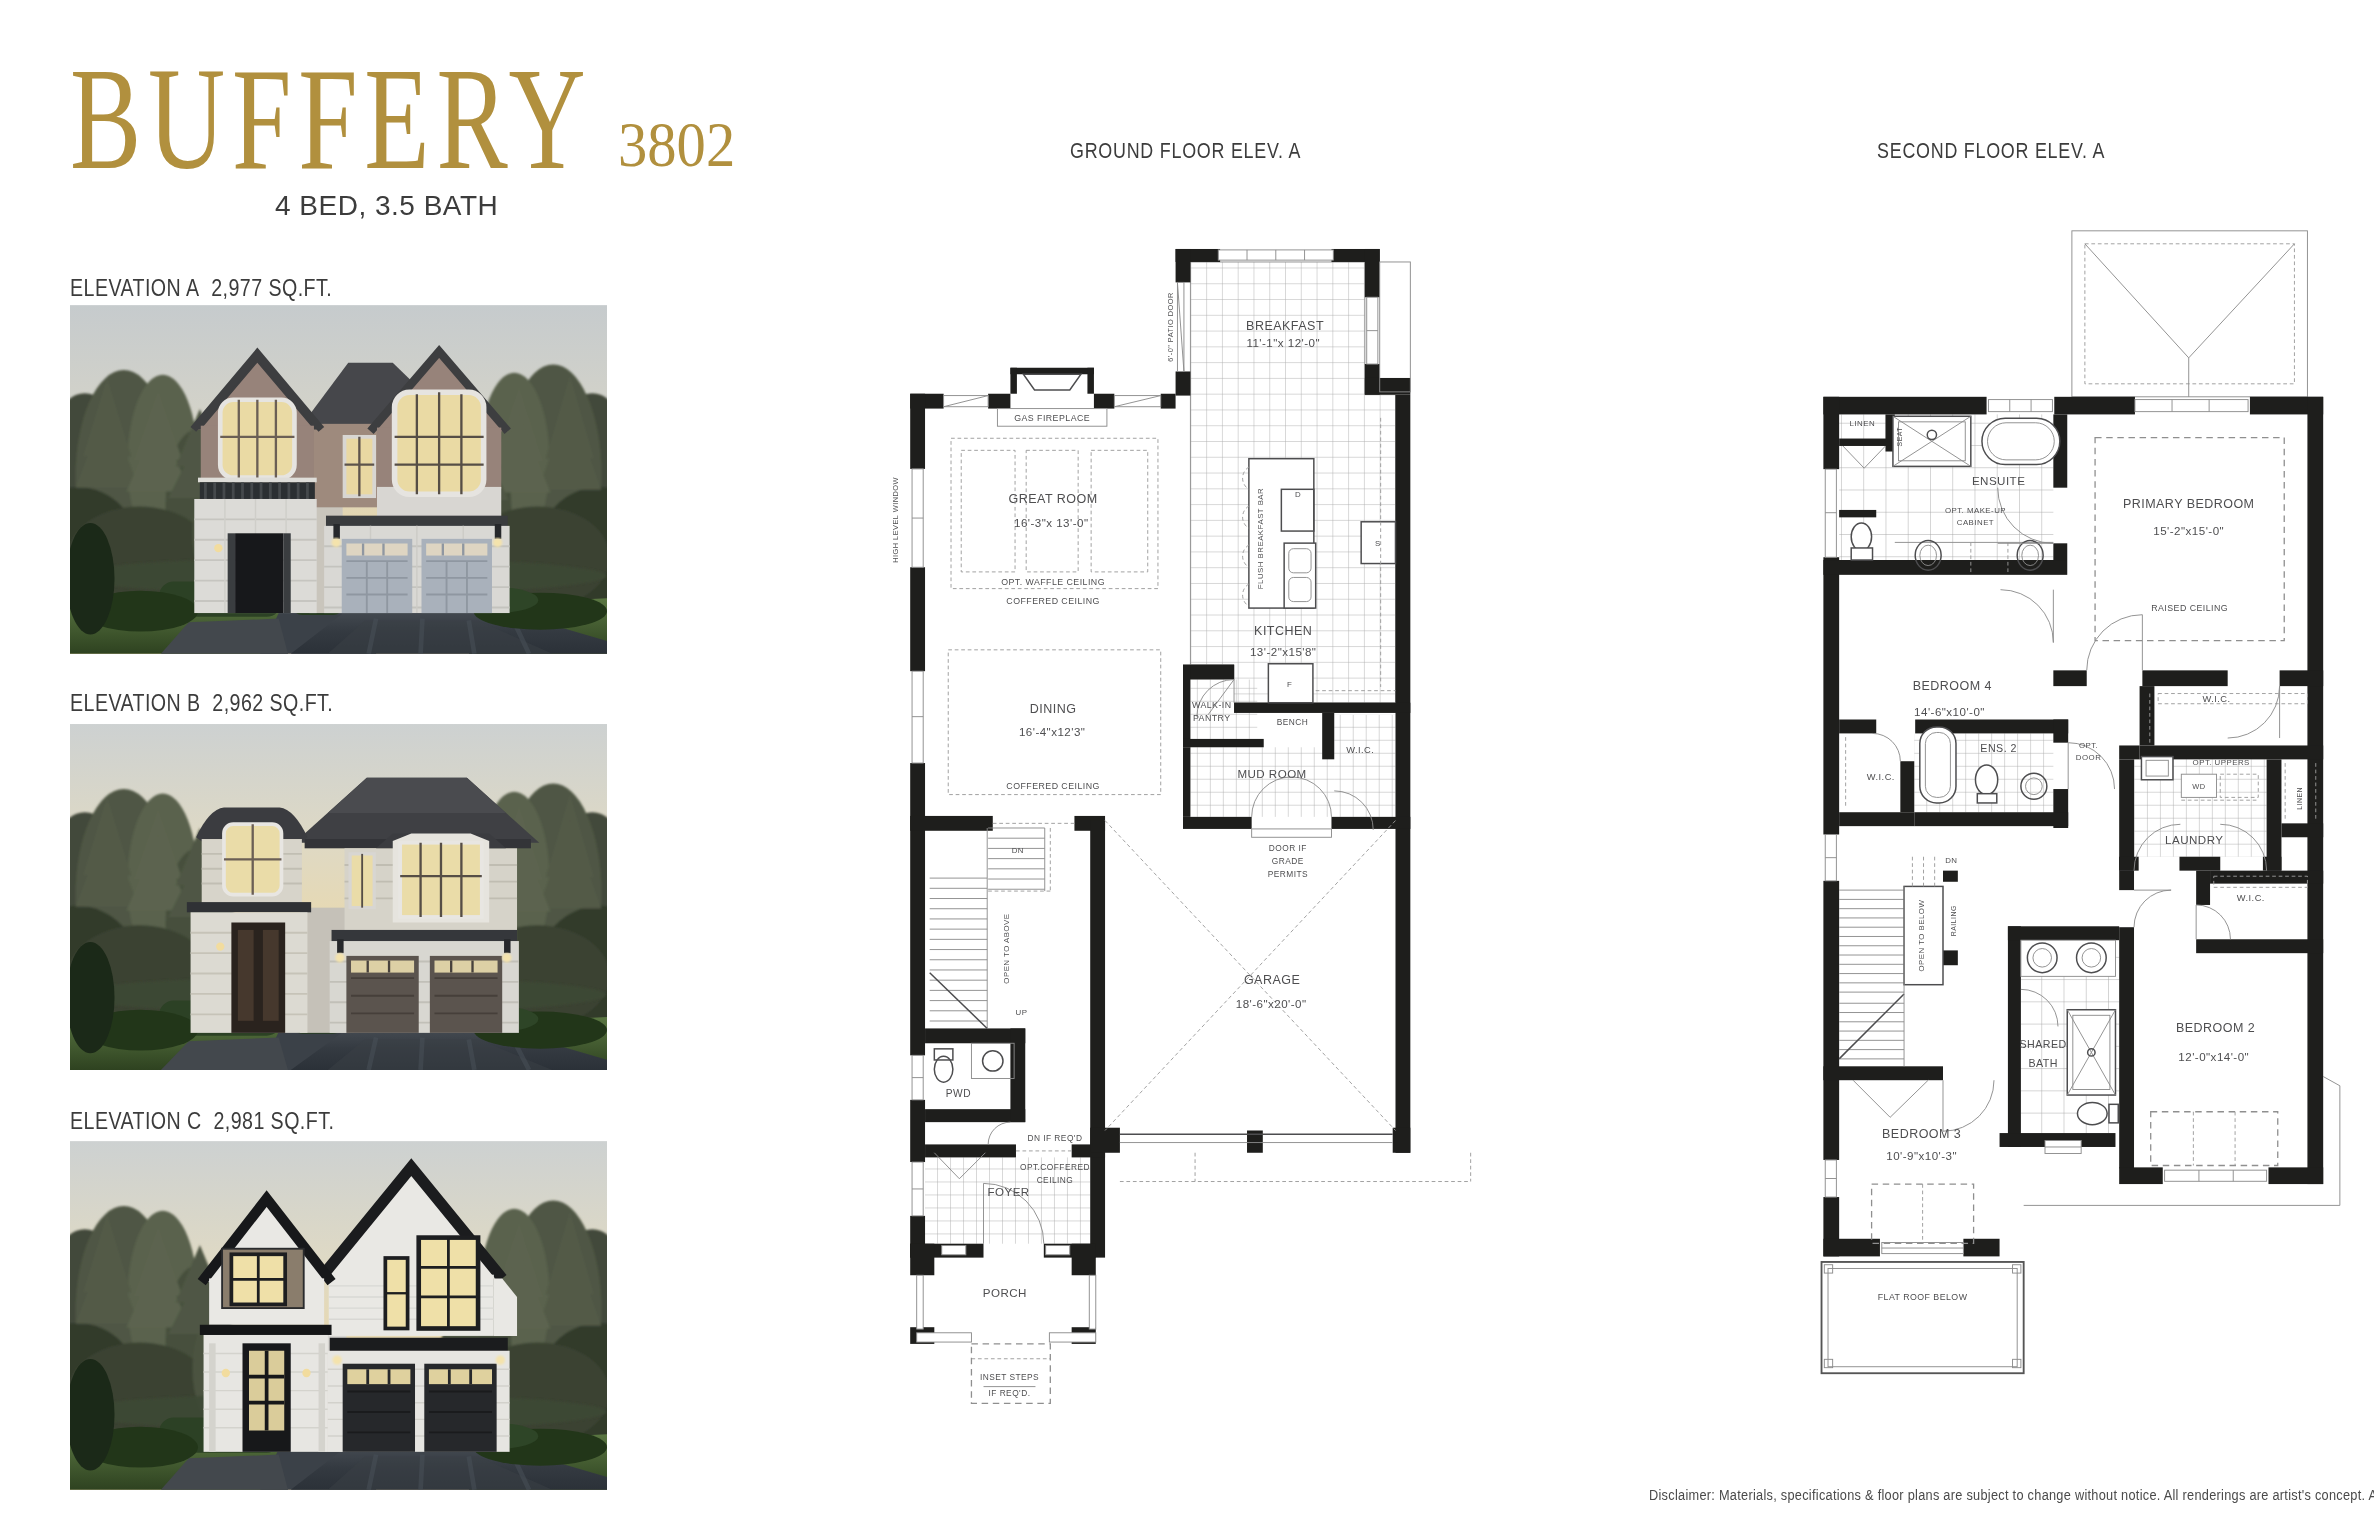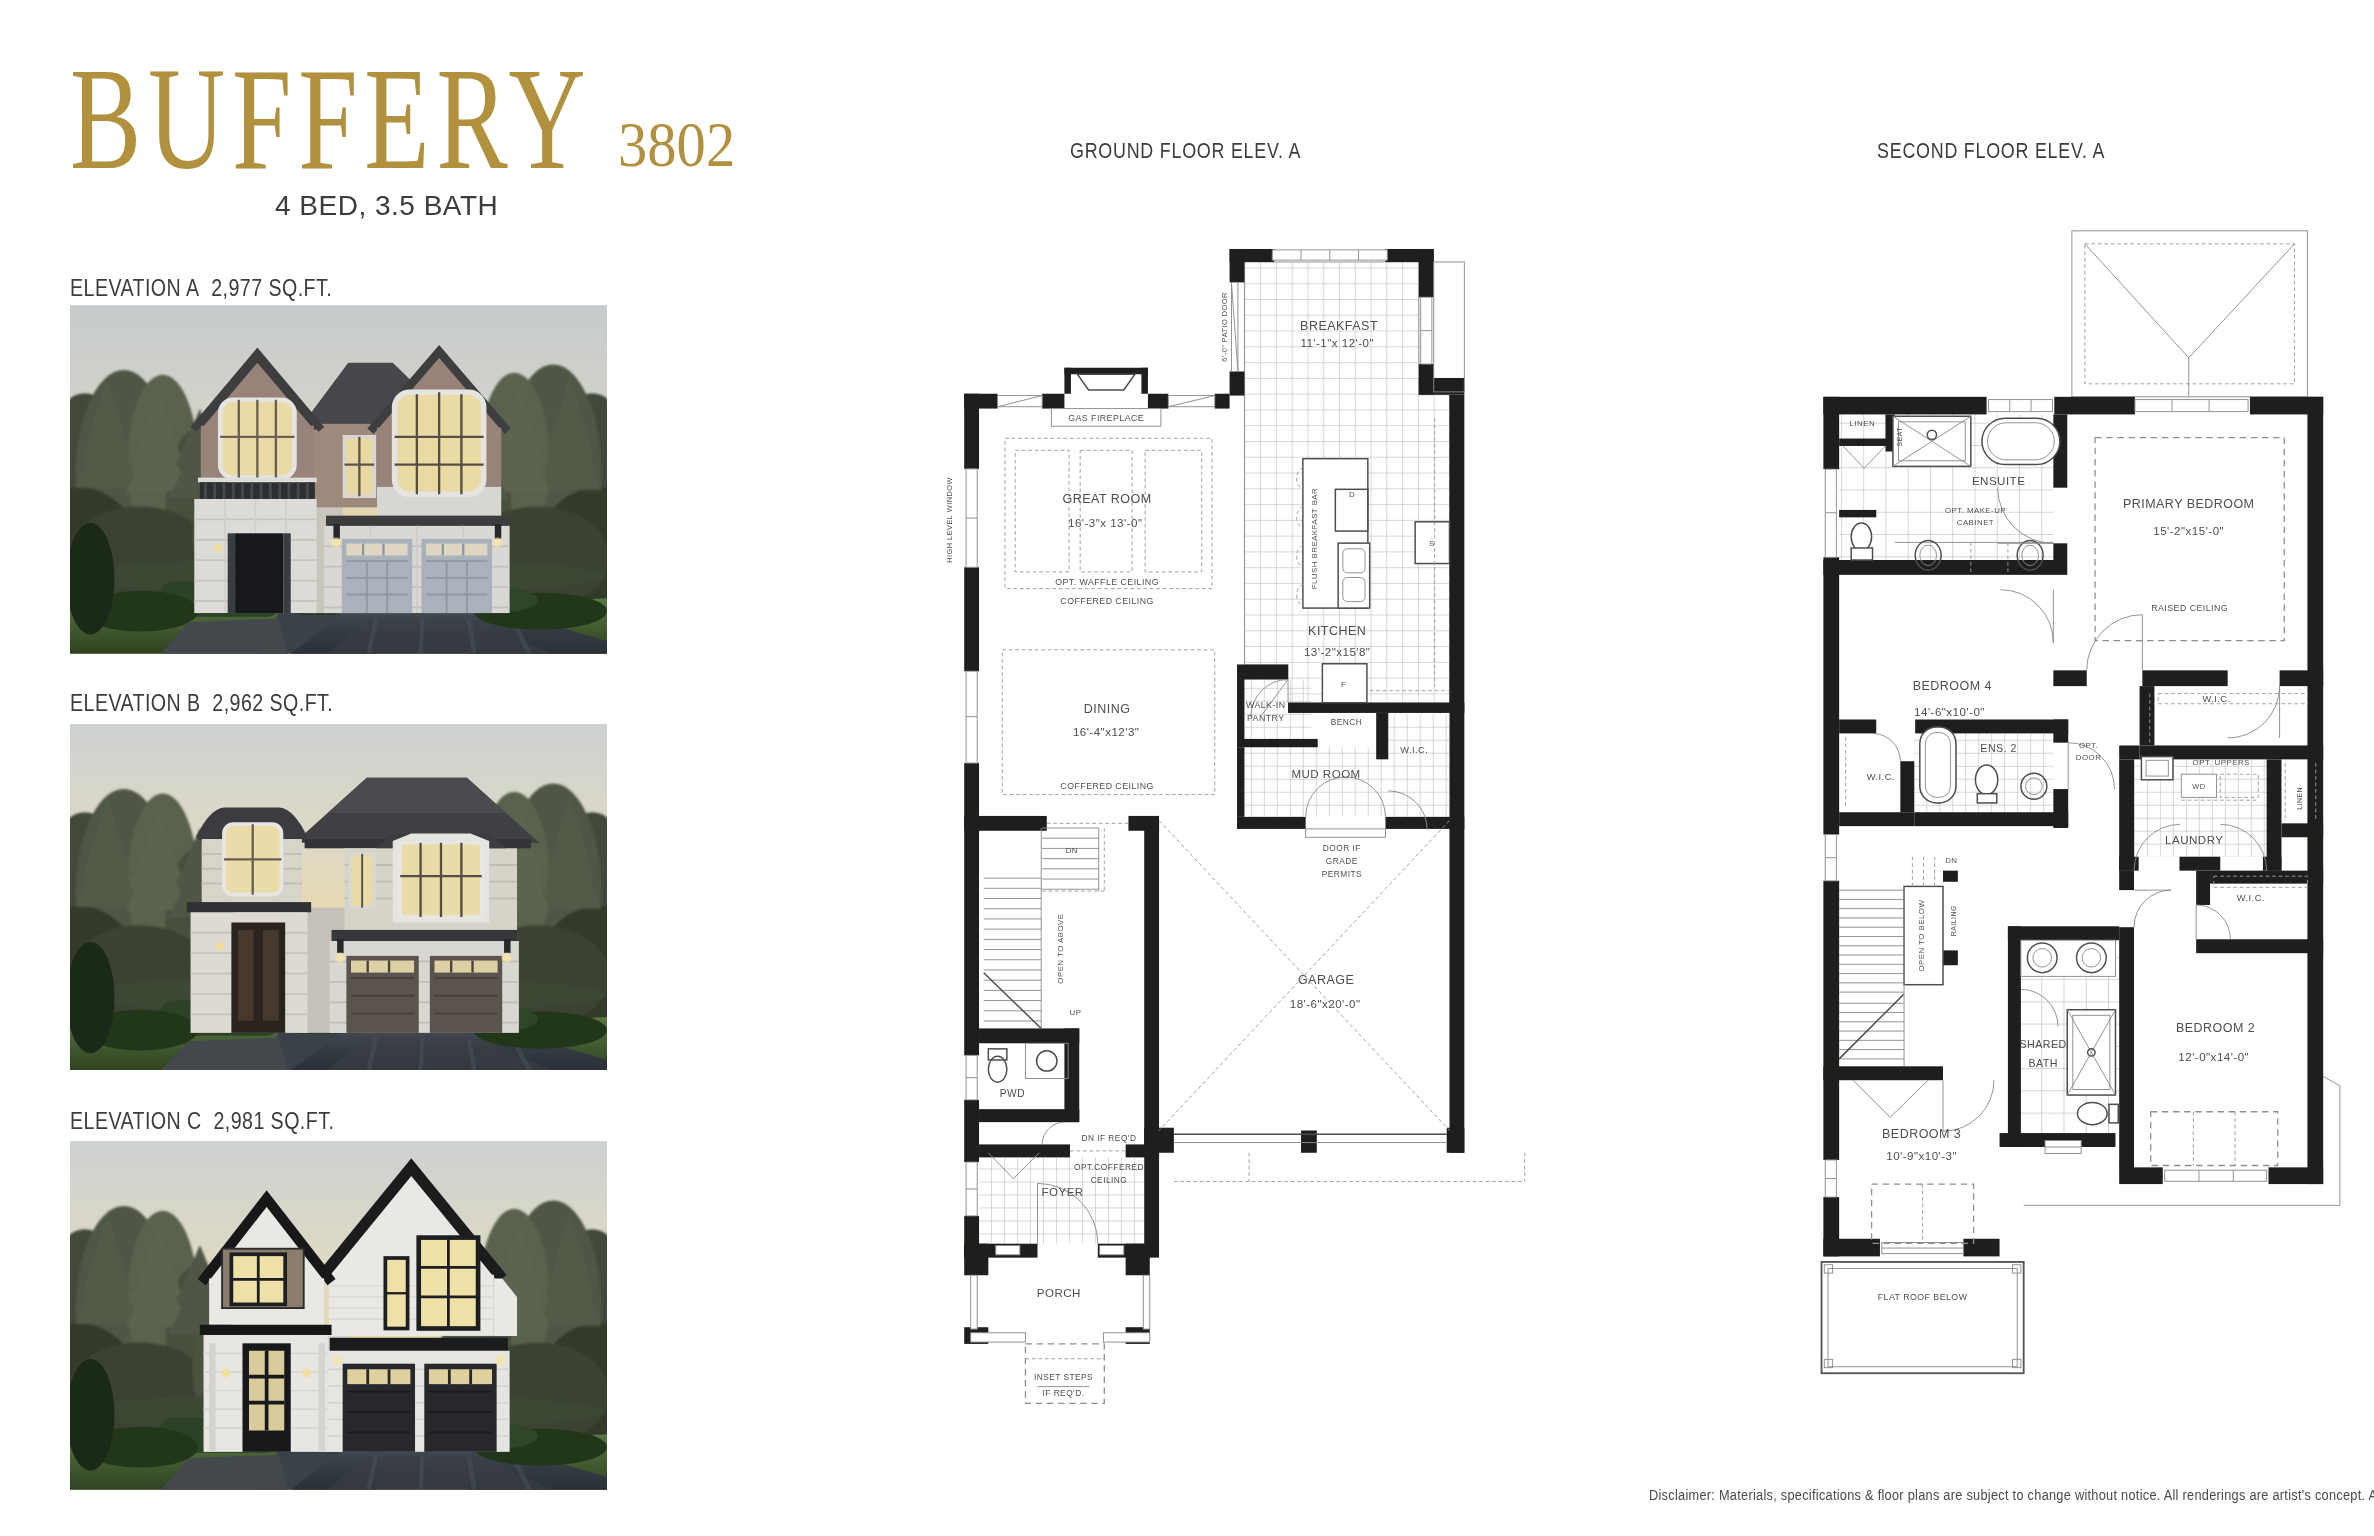--- a/index.html
+++ b/index.html
@@ -331,21 +331,21 @@
 <path d="M409,246 v16 M432,246 v16" stroke="#26282b" stroke-width="3"></path>
 <path d="M387,270 h68 M387,292 h68 M387,314 h68" stroke="#1a1b1d" stroke-width="2"></path>
 <circle cx="288" cy="236" r="5" fill="#f4e3ac" filter="url(#b1)"></circle>
 <circle cx="464" cy="236" r="5" fill="#f4e3ac" filter="url(#b1)"></circle>
 </g>
 </svg></div>
 
 <div class="abs lbl ptitle" style="left:1070px;top:139px;">GROUND FLOOR ELEV. A</div>
 <div class="abs lbl ptitle" style="left:1877px;top:139px;">SECOND FLOOR ELEV. A</div>
 
-<div class="abs" id="plan1" style="left:940px;top:223px;width:594px;height:1197px;"><svg width="594" height="1197" viewBox="980 240 640 1290">
+<div class="abs" id="plan1" style="left:886px;top:223px;width:594px;height:1197px;"><svg width="594" height="1197" viewBox="980 240 640 1290">
 <defs>
 <pattern id="tile" width="17" height="17" patternUnits="userSpaceOnUse">
 <path d="M17,0 V17 M0,17 H17" stroke="#ababab" stroke-width="1" fill="none"></path>
 </pattern>
 <pattern id="tile14" width="14" height="14" patternUnits="userSpaceOnUse">
 <path d="M14,0 V14 M0,14 H14" stroke="#ababab" stroke-width="1" fill="none"></path>
 </pattern>
 <pattern id="tile24" width="24" height="24" patternUnits="userSpaceOnUse">
 <path d="M24,0 V24 M0,24 H24" stroke="#a5a5a5" stroke-width="1" fill="none"></path>
 </pattern>

